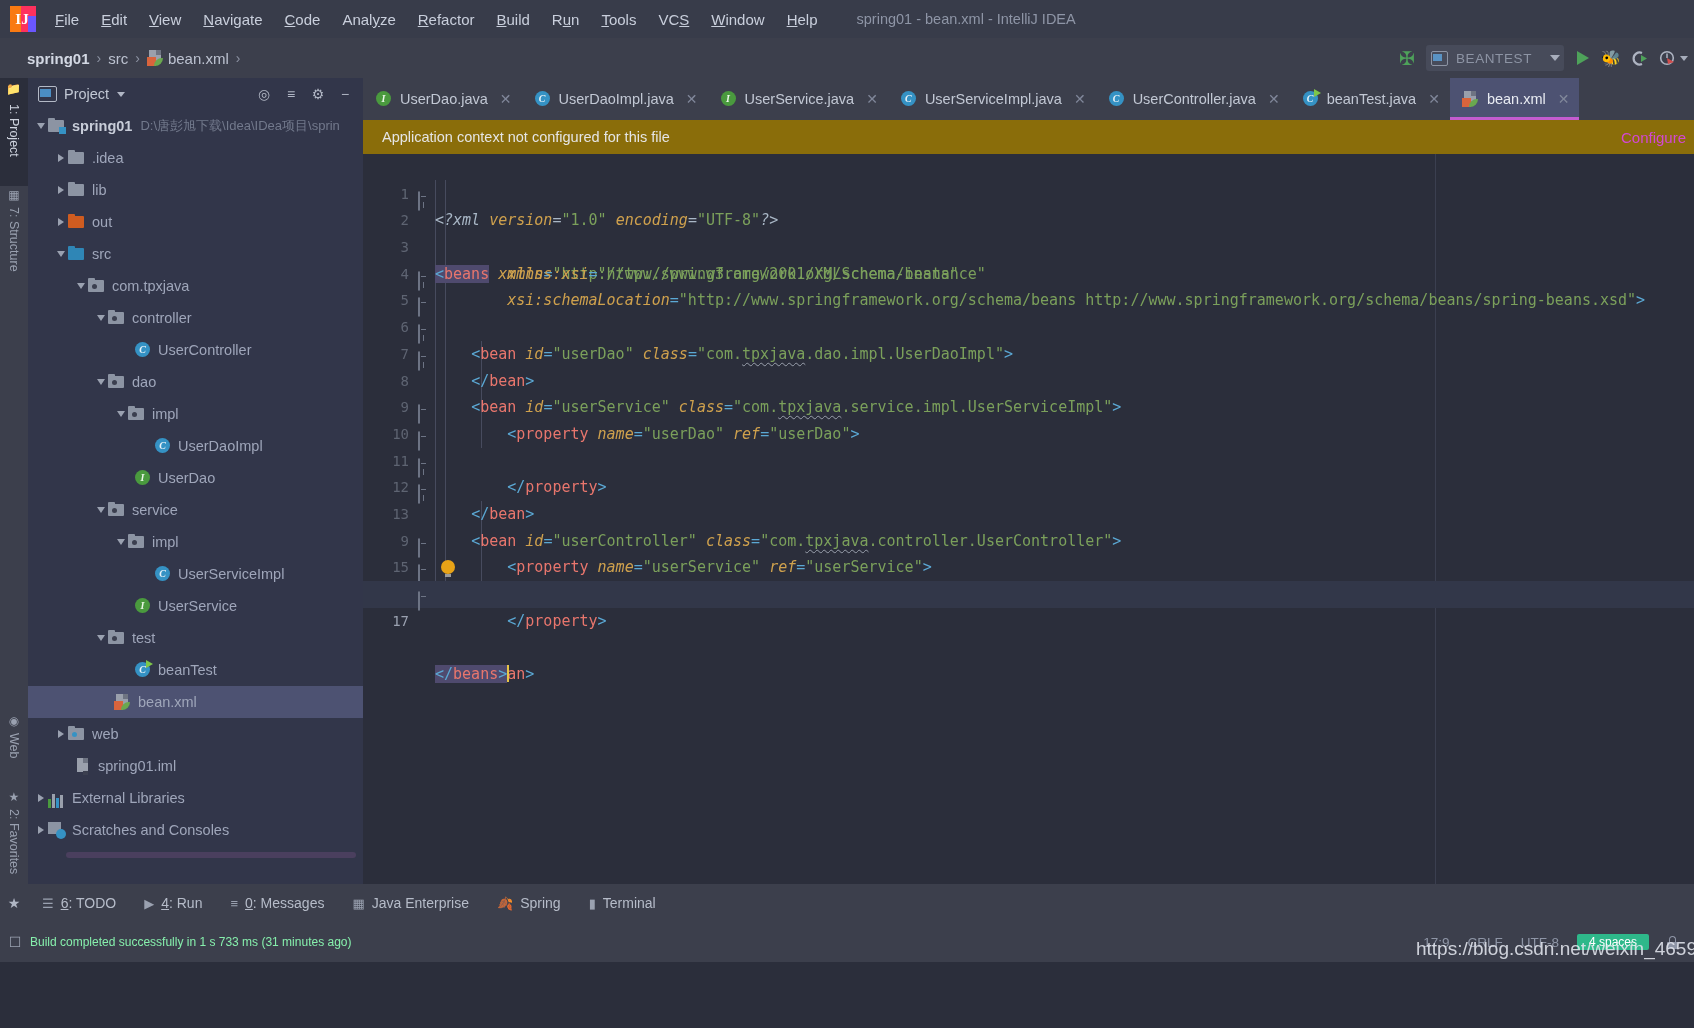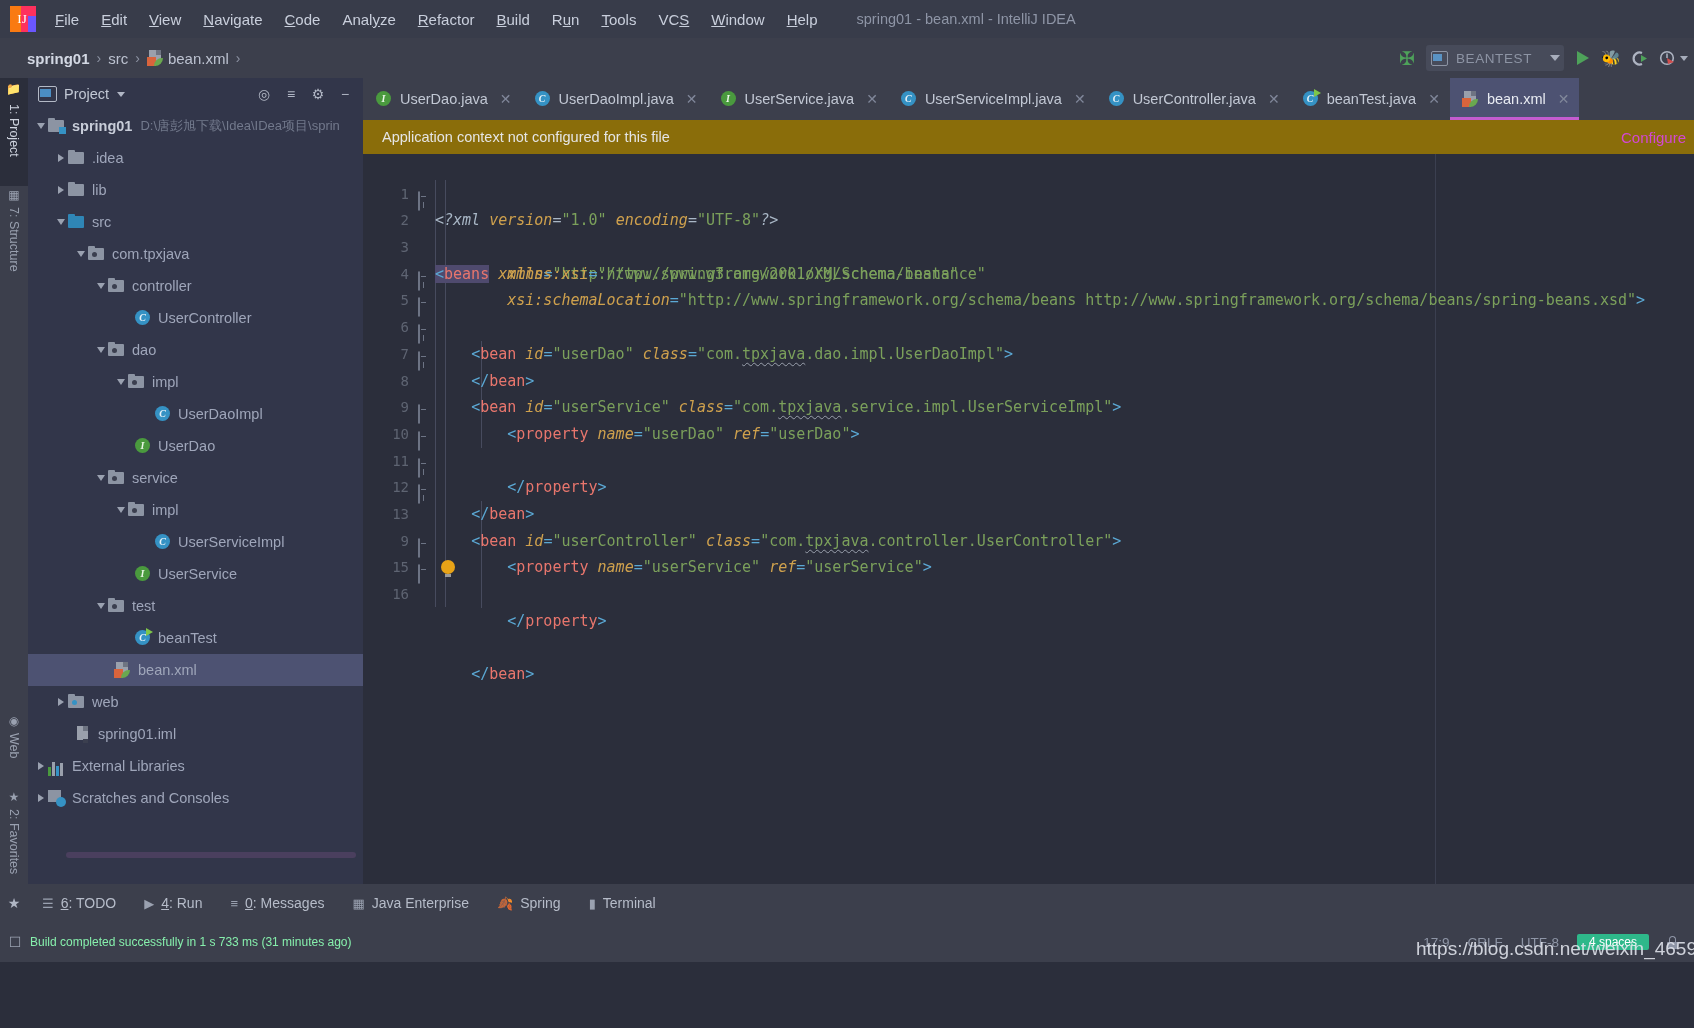--- a/index.html
+++ b/index.html
@@ -15,21 +15,21 @@
   
   .menubar{
     position:absolute;left:0;top:0;width:1694px;height:38px;
     background:#383c4a;display:flex;align-items:center;
   }
   .logo{width:26px;height:26px;margin:0 8px 0 10px;position:relative;flex:none;}
   .logo .lg-a{position:absolute;left:0;top:0;width:13px;height:26px;background:#f97a12;}
   .logo .lg-b{position:absolute;left:11px;top:0;width:15px;height:26px;background:#fe315d;}
   .logo .lg-c{position:absolute;left:18px;top:10px;width:8px;height:16px;background:#6b57ff;}
   .logo .lg-t{position:absolute;left:0;top:0;width:24px;height:26px;color:#fff;
-      font-size:13px;font-weight:normal;text-align:center;line-height:26px;font-family:"Liberation Serif",serif;}
+      font-size:15px;font-weight:bold;text-align:center;line-height:26px;font-family:"Liberation Serif",serif;}
   .menu-item{
     font-size:15px;color:#c9cfdc;padding:3px 11px;cursor:default;white-space:nowrap;
   }
   .menu-item u{text-decoration:underline;}
   .win-title{margin-left:28px;font-size:14.5px;color:#8e95a6;}
 
   
   .navbar{
     position:absolute;left:0;top:38px;width:1694px;height:40px;
     background:#3c3f4c;display:flex;align-items:center;
@@ -353,20 +353,29 @@
       <div class="row" style="padding-left:26px;">
         <span class="tw">
             <i class="tri-r"></i>
           </span>
         <span class="ic fold">
             <i class="f"></i>
           </span>
         <span class="lbl">lib</span>
       </div>
 
+      <div class="row" style="padding-left:26px;">
+        <span class="tw">
+            <i class="tri-r"></i>
+          </span>
+        <span class="ic fold orange">
+            <i class="f"></i>
+          </span>
+        <span class="lbl">out</span>
+      </div>
 
       <div class="row" style="padding-left:26px;">
         <span class="tw">
             <i class="tri-d"></i>
           </span>
         <span class="ic fold blue">
             <i class="f"></i>
           </span>
         <span class="lbl">src</span>
       </div>
@@ -706,20 +715,25 @@
         <span class="txt">        <span class="k-br">&lt;/</span><span class="k-tag">property</span><span class="k-br">&gt;</span></span>
       </div>
 
       <div class="ln">
         <span class="num">16</span>
         <span class="fold-m"><span class="fm close"></span></span>
         <span class="bulb"></span>
         <span class="txt">    <span class="k-br">&lt;/</span><span class="k-tag">bean</span><span class="k-br">&gt;</span></span>
       </div>
 
+      <div class="ln cur">
+        <span class="num">17</span>
+        <span class="fold-m"><span class="fm close"></span></span>
+        <span class="txt"><span class="sel-hl"><span class="k-br">&lt;/</span><span class="k-tag">beans</span><span class="k-br">&gt;</span></span><span class="caret"></span></span>
+      </div>
     </div>
   </div>
 
   <div class="ebc">
     <div class="t">beans</div>
   </div>
 
   <div class="botbar">
     <div class="star">★</div>
     <div class="bw">

